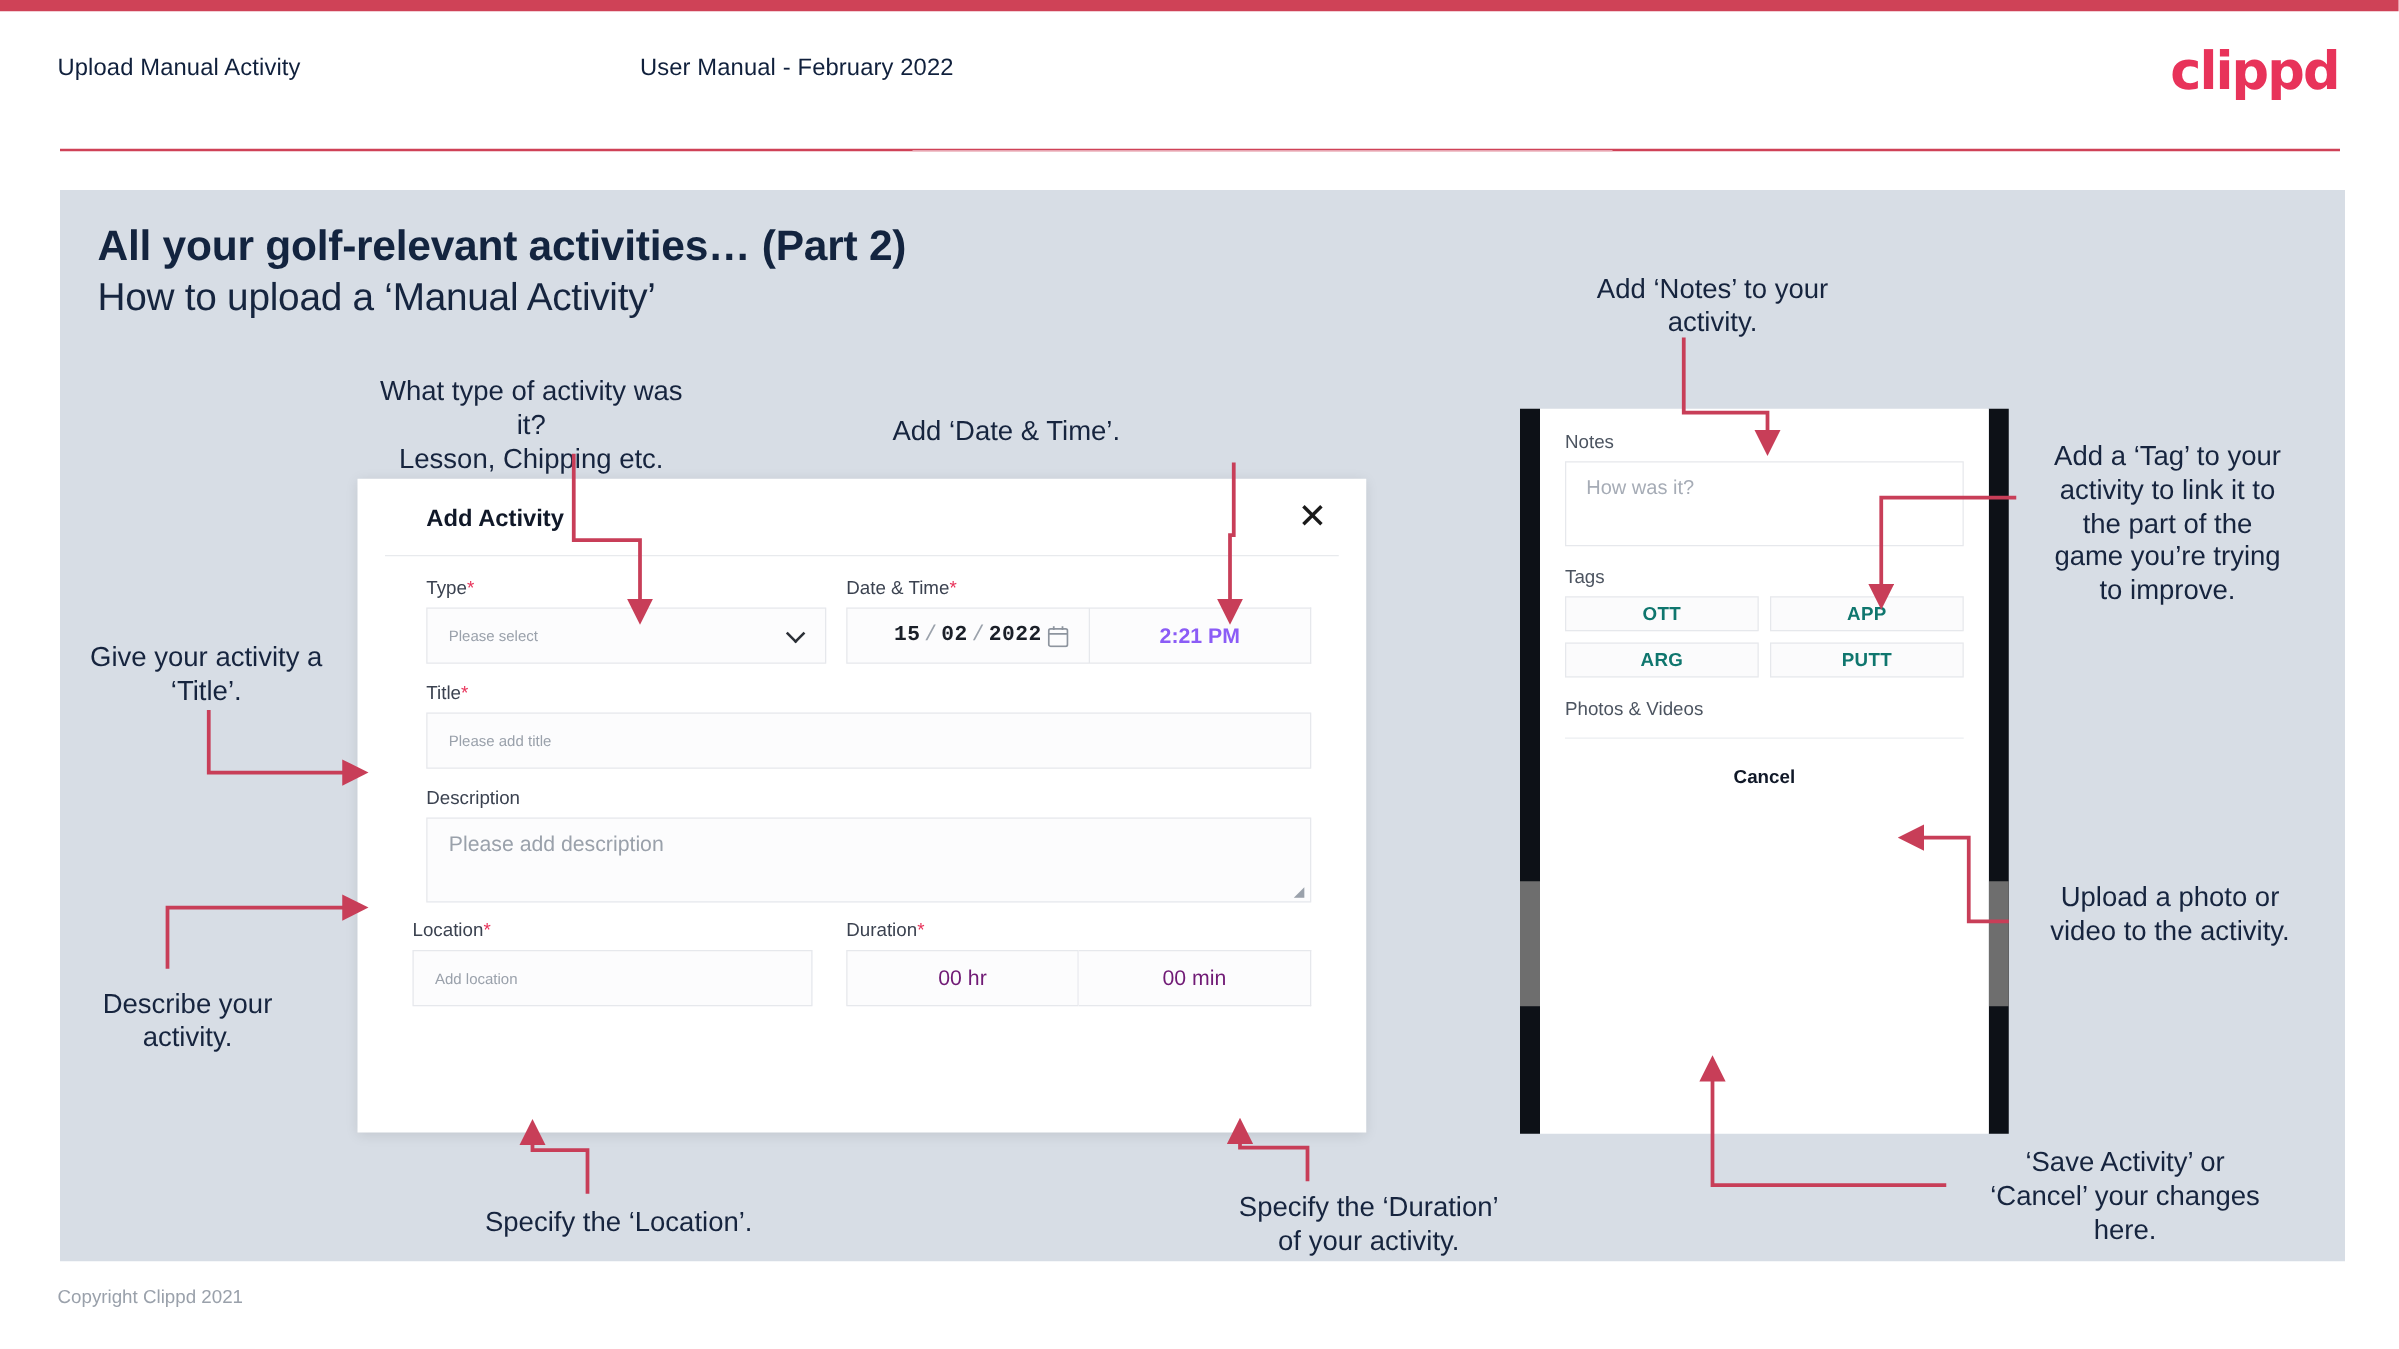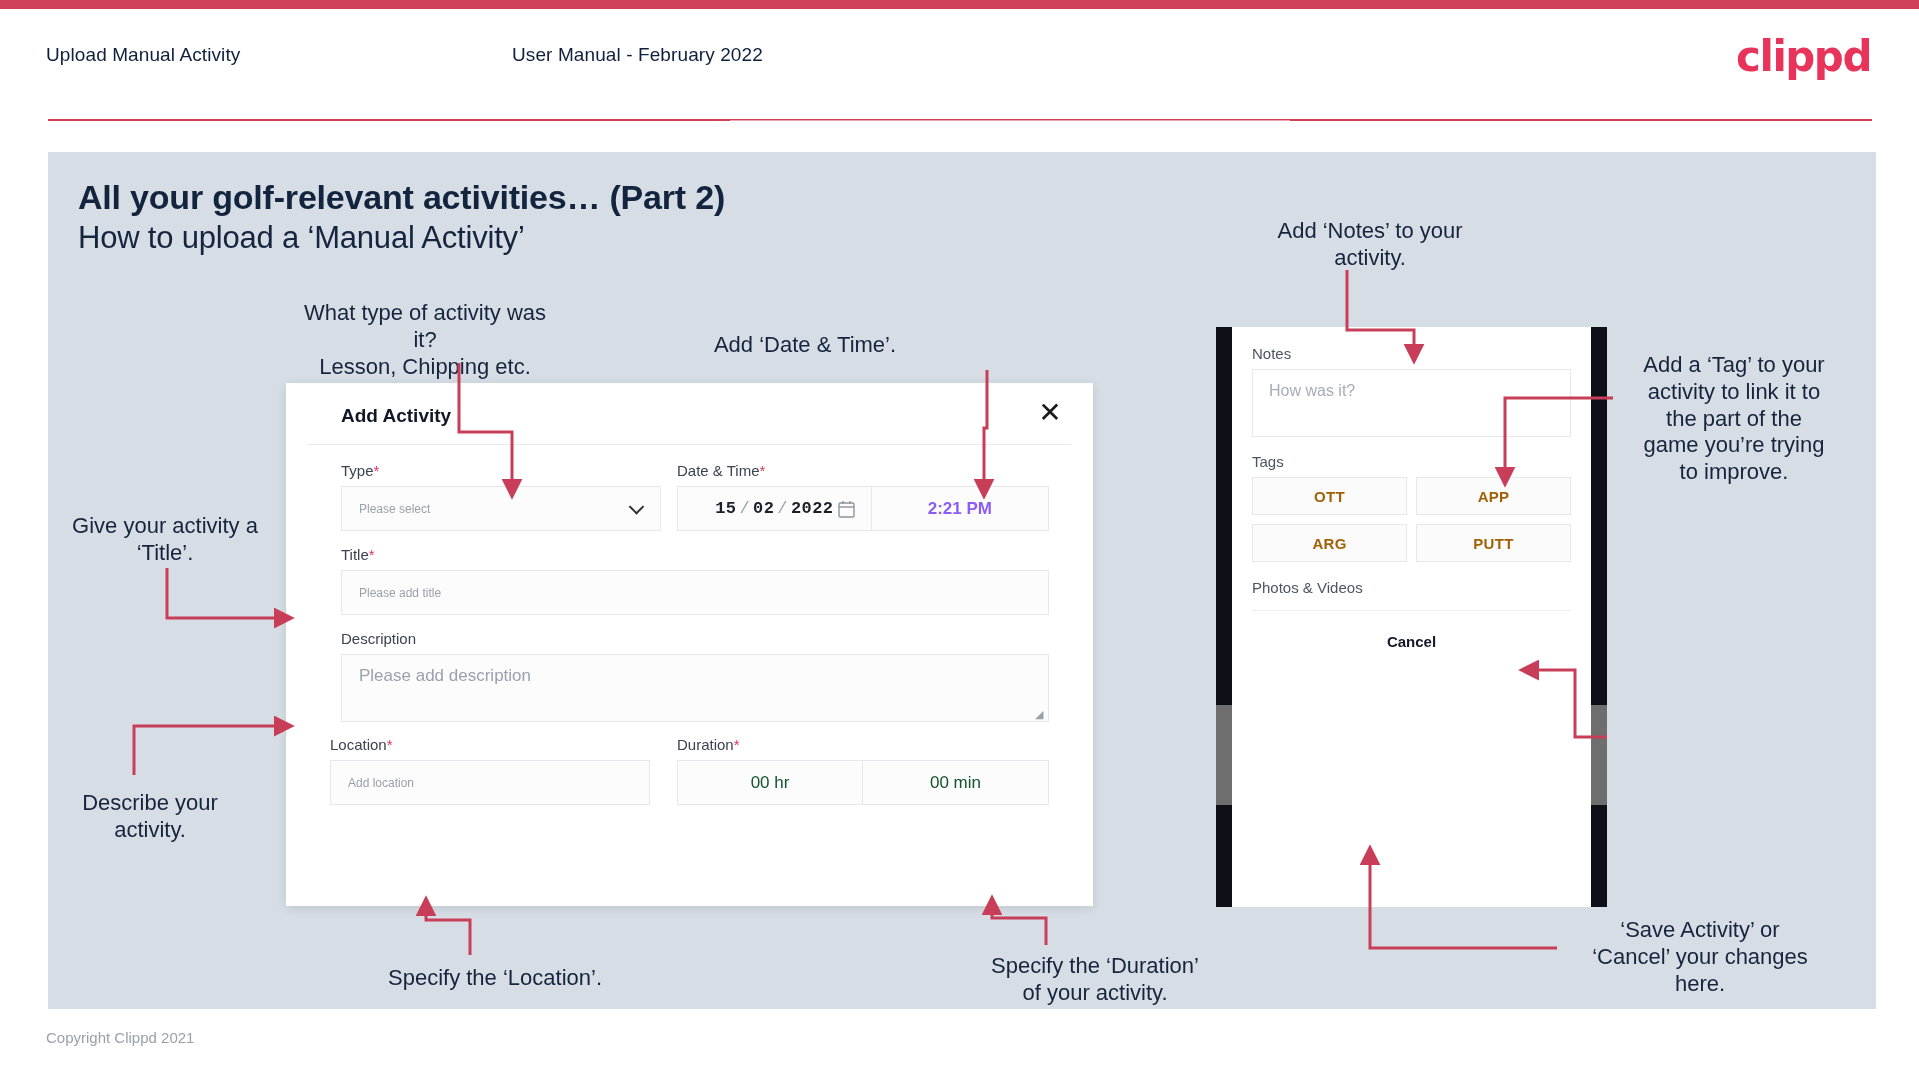--- a/index.html
+++ b/index.html
@@ -117,21 +117,21 @@
   .ta-box .ph { font-size: 17px; color: #9aa1ab; padding-left: 17px; padding-top: 11px; display:block; }
   .resize {
     position: absolute; right: 3px; bottom: 2px; width: 10px; height: 10px;
     color: #9aa1ab; font-size: 11px; line-height: 10px;
   }
   .dur-box {
     background: #fcfcfd; border: 1px solid #e6e8ec; height: 45px;
     display: flex; align-items: center; justify-content: center;
   }
   .dur-box.right { border-left: none; }
-  .dur-box .ph { font-size: 17px; color: #14532d; }
+  .dur-box .ph { font-size: 17px; color: #701a75; }
 
   
   .phone {
     position: absolute; left: 1216px; top: 327px; width: 391px; height: 580px;
   }
   .phone-edge-l, .phone-edge-r {
     position: absolute; top: 0; width: 16px; height: 580px; background: #0d1117;
   }
   .phone-edge-l { left: 0; }
   .phone-edge-r { right: 0; }
@@ -143,23 +143,23 @@
     background: #ffffff; padding: 18px 20px 0 20px;
   }
   .ph-label { font-size: 15px; color: #4c5460; margin-bottom: 7px; }
   .ph-notes {
     border: 1px solid #e6e8ec; background: #fff; height: 68px;
     font-size: 16px; color: #a6acb6; padding: 12px 0 0 16px;
   }
   .ph-tags { margin-top: 16px; }
   .tag-grid { display: grid; grid-template-columns: 1fr 1fr; gap: 9px; }
   .tag-btn {
-    border: 1px solid #e6e8ec; background: #fbfbfc; height: 38px;
+    border: 1px solid #e6e8ec; background: #fbfbfc; height: 28px;
     display: flex; align-items: center; justify-content: center;
-    font-size: 15px; font-weight: 700; color: #a16207; letter-spacing: .3px;
+    font-size: 15px; font-weight: 700; color: #0f766e; letter-spacing: .3px;
   }
   .ph-photos { margin-top: 17px; }
   .drop-zone {
     border: 1px solid #e9ebee; background: #fff; height: 92px;
     display: flex; flex-direction: column; align-items: center; justify-content: center;
   }
   .drop-text { font-size: 12px; color: #a9afb8; text-align: center; line-height: 1.45; }
   .ph-rule { height: 1px; background: #eceef1; margin-top: 14px; }
   .save-btn {
     margin-top: 16px; height: 44px; background: #e8335a;
@@ -195,20 +195,21 @@
   </div>
 
   <div class="anno" style="left:300px; top:300px; width:250px;">What type of activity was it?<br>Lesson, Chipping etc.</div>
   <div class="anno" style="left:690px; top:332px; width:230px;">Add ‘Date &amp; Time’.</div>
   <div class="anno" style="left:50px; top:513px; width:230px;">Give your activity a<br>‘Title’.</div>
   <div class="anno" style="left:50px; top:790px; width:200px;">Describe your<br>activity.</div>
   <div class="anno" style="left:355px; top:965px; width:280px;">Specify the ‘Location’.</div>
   <div class="anno" style="left:950px; top:953px; width:290px;">Specify the ‘Duration’<br>of your activity.</div>
   <div class="anno" style="left:1245px; top:218px; width:250px;">Add ‘Notes’ to your<br>activity.</div>
   <div class="anno" style="left:1618px; top:352px; width:232px;">Add a ‘Tag’ to your<br>activity to link it to<br>the part of the<br>game you’re trying<br>to improve.</div>
+  <div class="anno" style="left:1620px; top:705px; width:232px;">Upload a photo or<br>video to the activity.</div>
   <div class="anno" style="left:1550px; top:917px; width:300px;">‘Save Activity’ or<br>‘Cancel’ your changes<br>here.</div>
 
   <div class="dialog">
     <div class="dlg-head">
       <div class="dlg-title">Add Activity</div>
       <div class="dlg-close">✕</div>
     </div>
     <div class="dlg-divider"></div>
 
     <div class="dlg-body">

